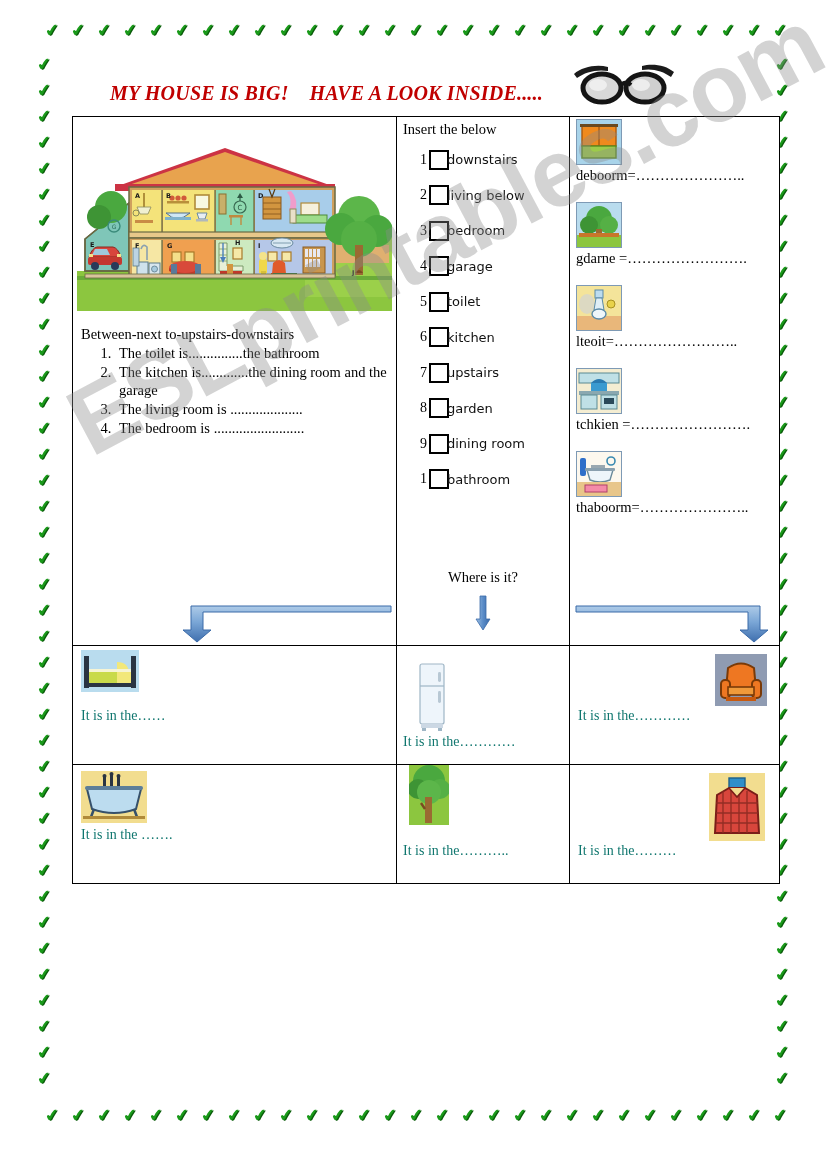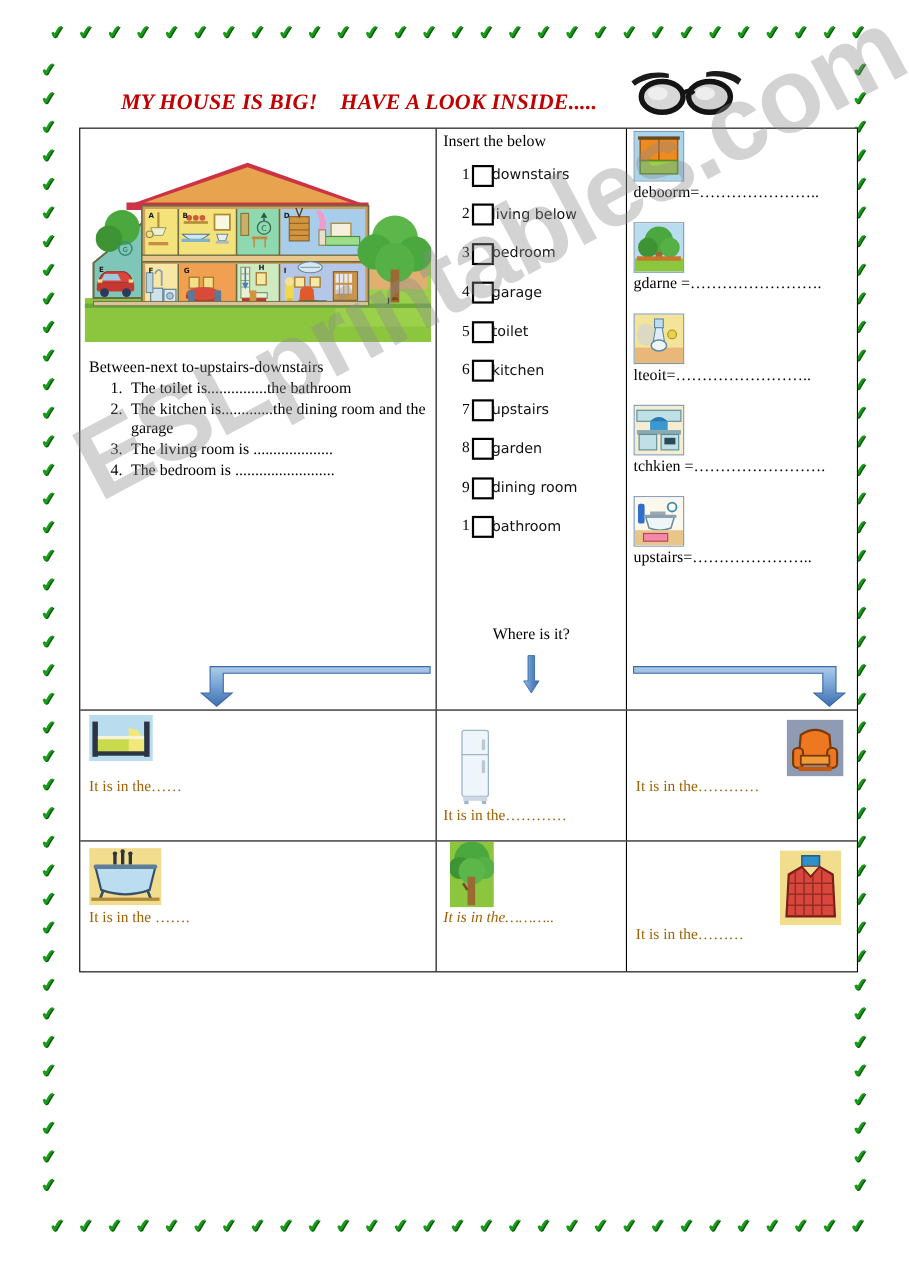--- a/index.html
+++ b/index.html
@@ -185,21 +185,21 @@
     border-top: 1px solid #000;
     box-sizing: border-box;
   }
   .cell-a { width: 324px; border-right: 1px solid #000; box-sizing: border-box; position: relative; }
   .cell-b { width: 173px; border-right: 1px solid #000; box-sizing: border-box; position: relative; }
   .cell-c { flex: 1; box-sizing: border-box; position: relative; }
   .ans-text {
     position: absolute;
     font-size: 14px;
     white-space: nowrap;
-    color: #a16207;
+    color: #0f766e;
   }
   .ans-pic {
     position: absolute;
     overflow: hidden;
   }
 
   
   .watermark {
     position: absolute;
     left: 50px; top: 380px;
@@ -715,21 +715,21 @@
             <div class="unscr-pic"><svg viewBox="0 0 44 44" width="44" height="44">
                 <rect width="44" height="44" fill="#fdf8ee"></rect>
                 <rect x="3" y="6" width="6" height="18" rx="2" fill="#2f6fc9"></rect>
                 <circle cx="34" cy="9" r="4" fill="none" stroke="#3a8ab0" stroke-width="1.6"></circle>
                 <rect x="14" y="13" width="14" height="4" fill="#9aa8b0"></rect>
                 <path d="M10 18 l26 0 l-3 10 q-10 4 -20 0 z" fill="#eef6fa" stroke="#6a8a9a" stroke-width="1.4"></path>
                 <rect x="8" y="16" width="30" height="3" rx="1" fill="#8aa0ae"></rect>
                 <rect x="0" y="30" width="44" height="14" fill="#e8c68a"></rect>
                 <rect x="8" y="33" width="22" height="7" fill="#f48aa8" stroke="#b0406a" stroke-width="1"></rect>
               </svg></div>
-            <div class="unscr-text">upstairs=…………………..</div>
+            <div class="unscr-text">thaboorm=…………………..</div>
           </div>
         </div>
       <div class="elbow-right">
         <svg viewBox="0 0 200 40" width="200" height="40">
           <defs>
             <linearGradient id="gradR" x1="0" y1="0" x2="0" y2="1">
               <stop offset="0%" stop-color="#aecbe8"></stop>
               <stop offset="45%" stop-color="#7aa6d6"></stop>
               <stop offset="100%" stop-color="#3f6fae"></stop>
             </linearGradient>
@@ -812,21 +812,21 @@
         <svg viewBox="0 0 40 60" width="40" height="60">
           <rect x="0" y="0" width="40" height="60" fill="#8cc63f"></rect>
           <circle cx="20" cy="16" r="16" fill="#4aa83f"></circle>
           <circle cx="9" cy="24" r="10" fill="#3e9435"></circle>
           <circle cx="31" cy="24" r="10" fill="#55b045"></circle>
           <circle cx="20" cy="27" r="12" fill="#5cb64a"></circle>
           <rect x="16" y="32" width="7" height="26" fill="#9a6a32"></rect>
           <path d="M16 44 l-4 -6" stroke="#7a4a22" stroke-width="2.4"></path>
         </svg>
       </div>
-      <div class="ans-text" style="left:6px; top:62px;font-style:italic;">It is in the………..</div>
+      <div class="ans-text" style="left:6px; top:78px;">It is in the………..</div>
     </div>
     <div class="cell-c">
       <div class="ans-pic" style="right:14px; top:8px; width:56px; height:68px;">
         <svg viewBox="0 0 56 68" width="56" height="68">
           <rect x="0" y="0" width="56" height="68" fill="#f2dd8f"></rect>
           <rect x="20" y="5" width="16" height="10" fill="#2f8fc9" stroke="#1d5f88" stroke-width="1.4"></rect>
           <path d="M20 15 L8 22 L6 60 L50 60 L48 22 L36 15 Z" fill="#d8463c" stroke="#7a1e18" stroke-width="2"></path>
           <g stroke="#8d2b22" stroke-width="1.4" opacity="0.9">
             <line x1="14" y1="18" x2="14" y2="60"></line>
               <line x1="22" y1="16" x2="22" y2="60"></line>

